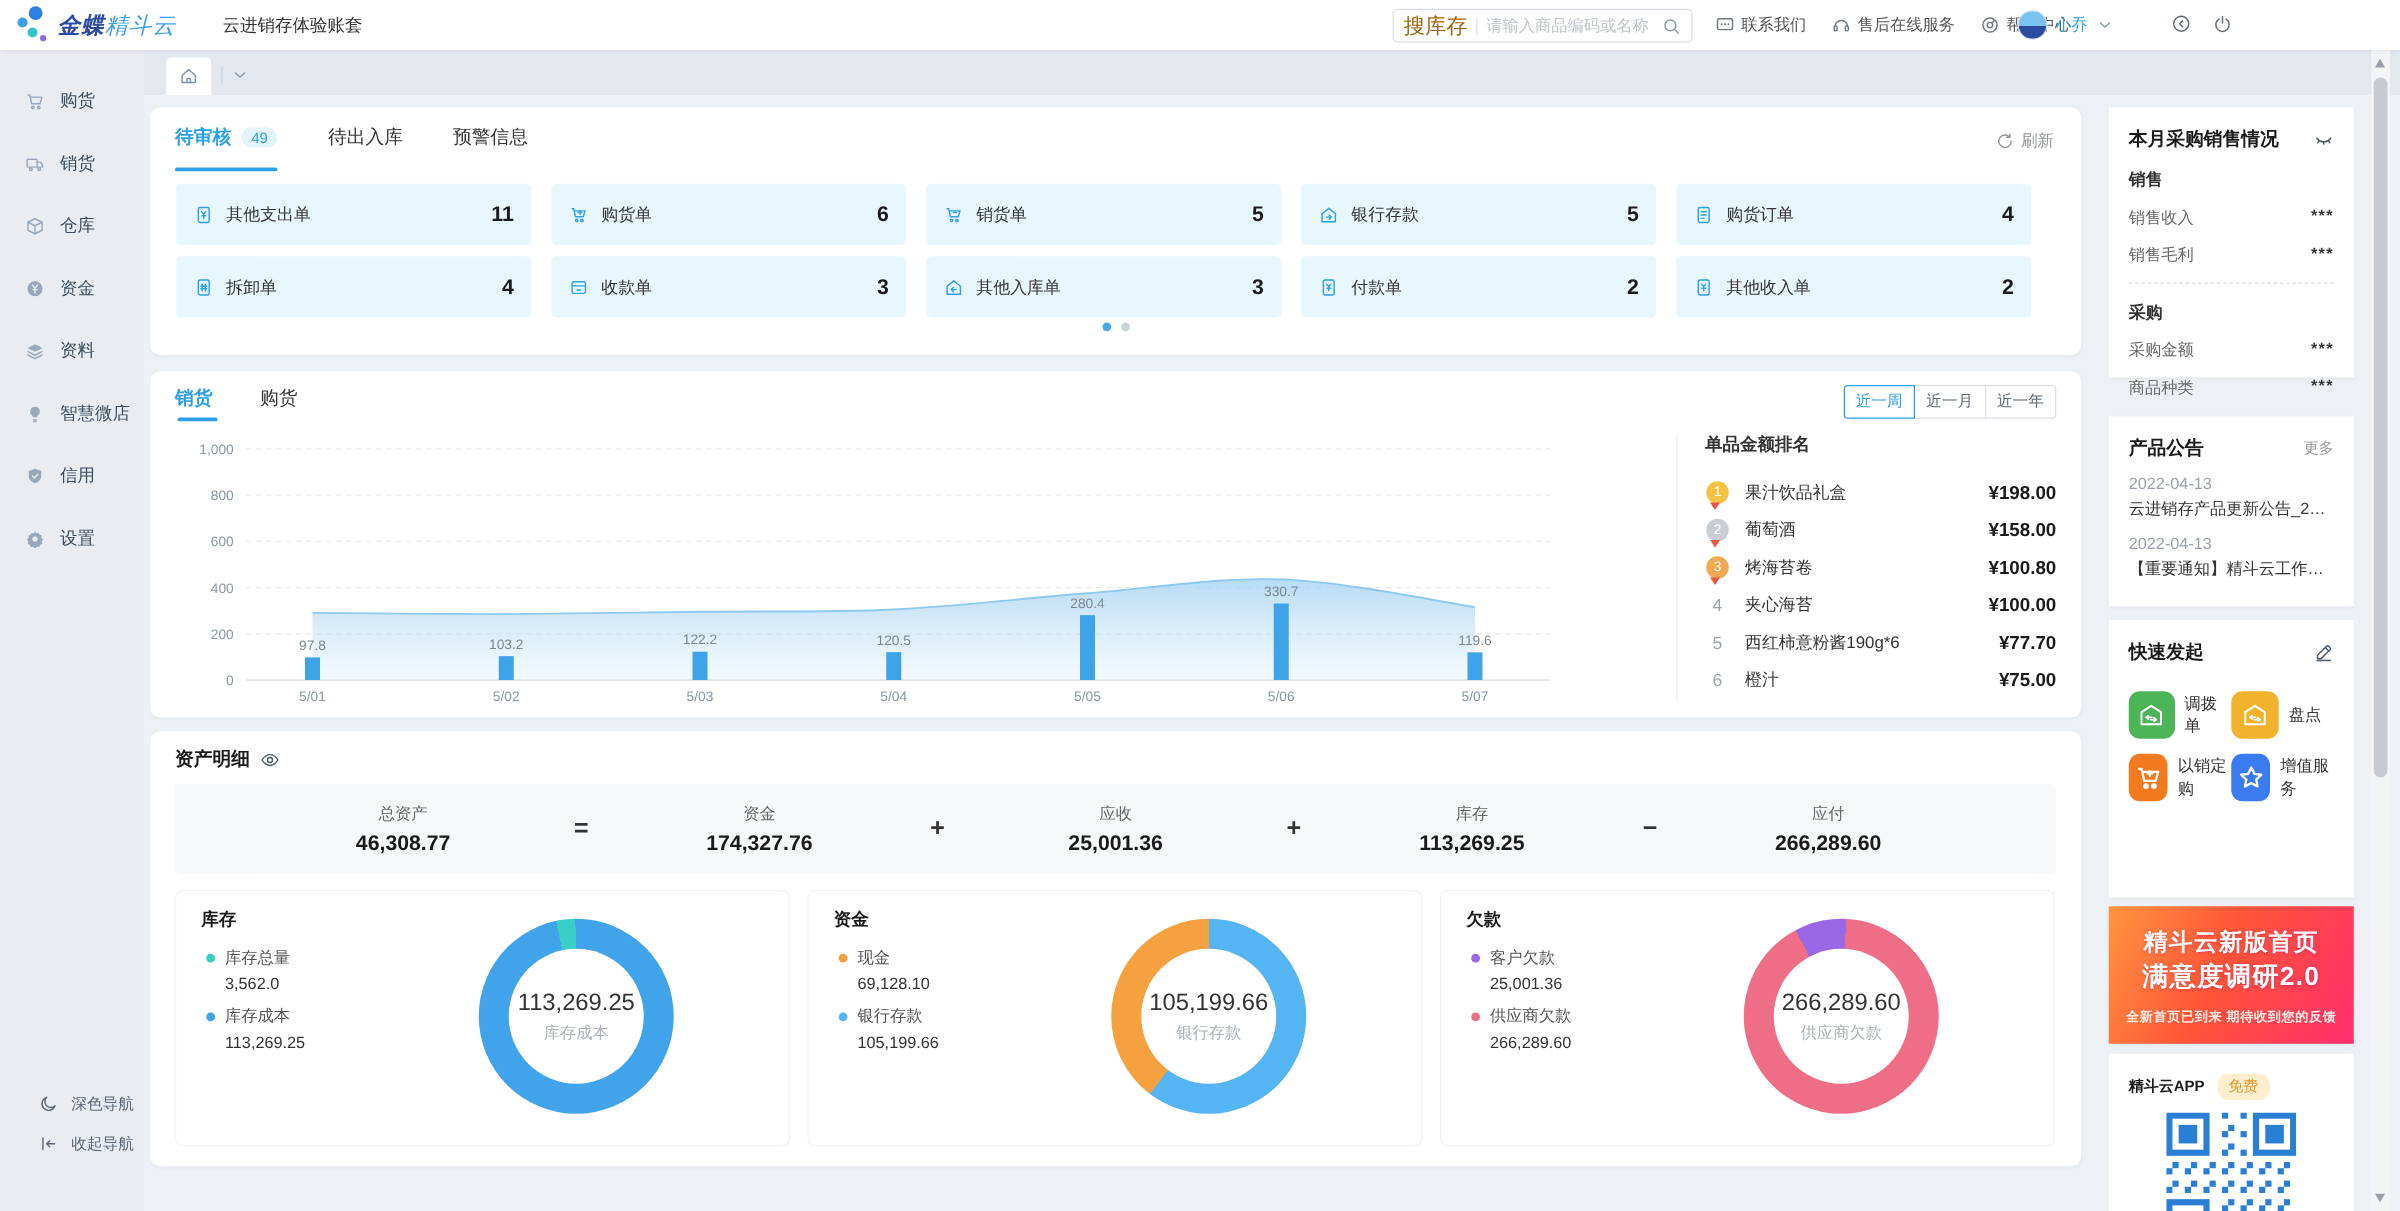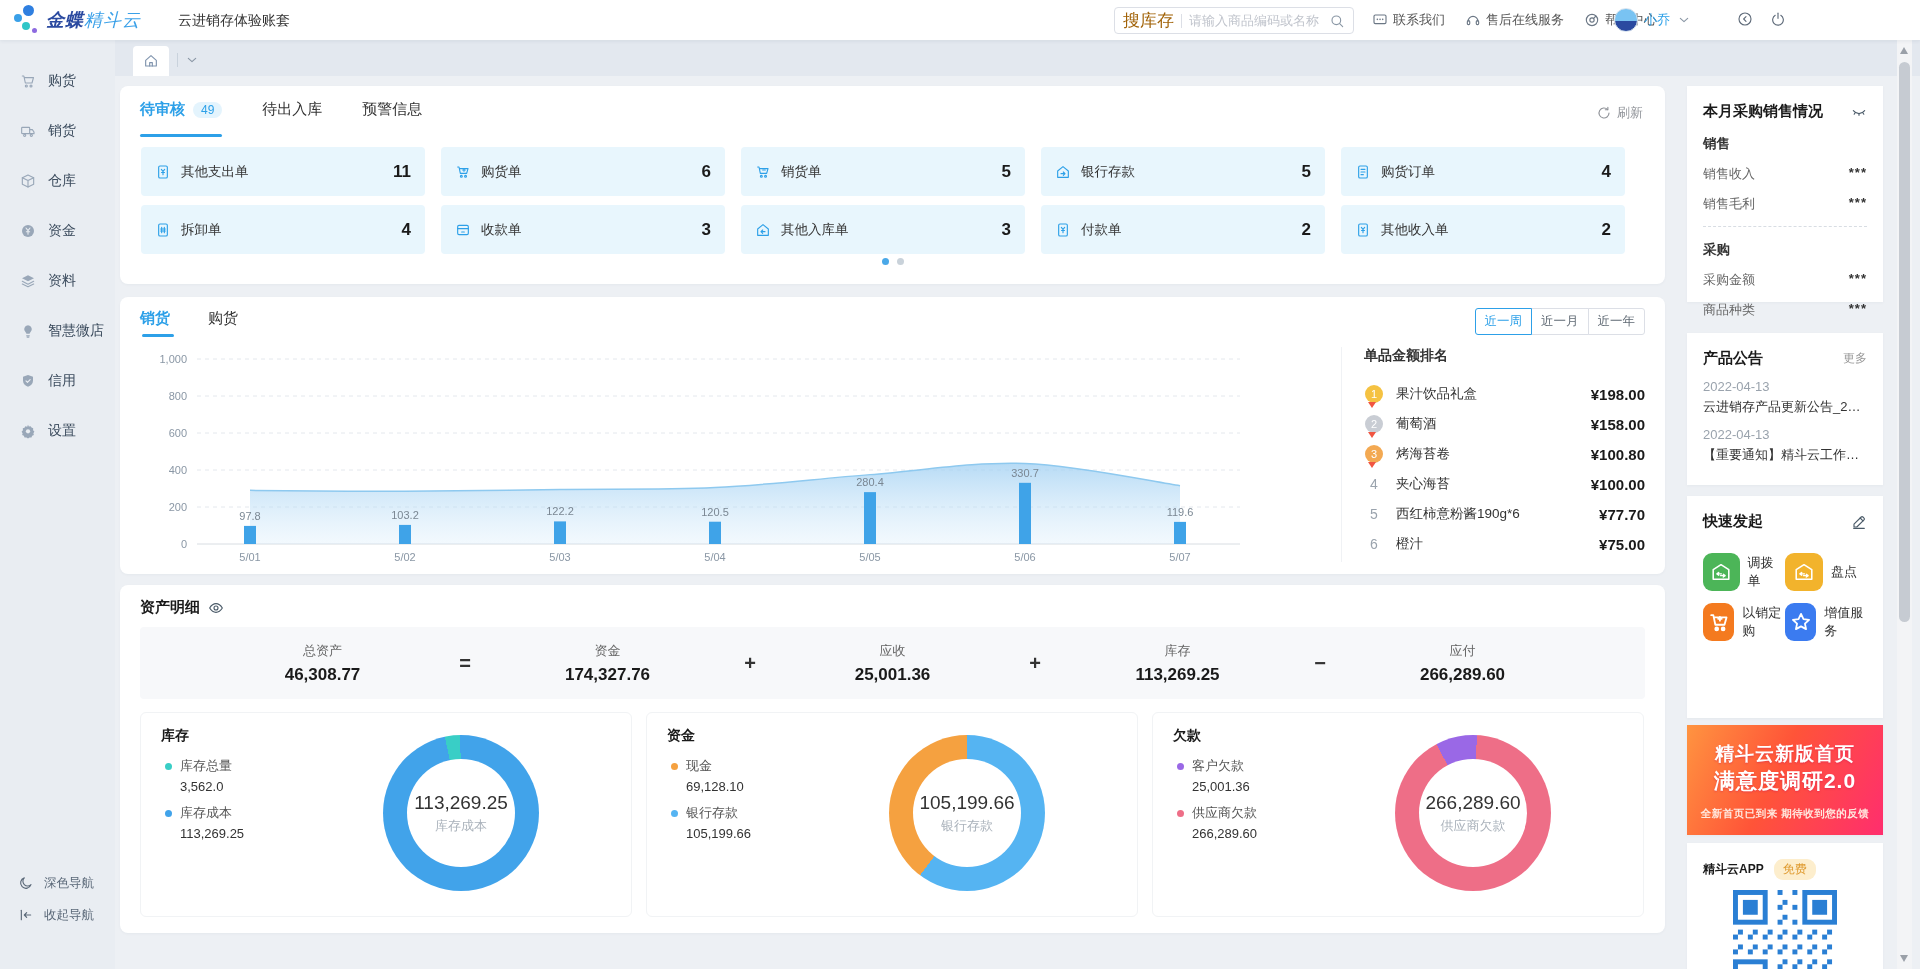--- a/index.html
+++ b/index.html
@@ -37,21 +37,21 @@
             border-radius:4px 4px 0 0;display:flex;align-items:center;justify-content:center;color:#7f93ad;cursor:pointer}
   #strip .caret-btn{position:absolute;left:62px;top:12px;display:flex;align-items:center;gap:6px;color:#8a97a5;cursor:pointer}
   #strip .caret-btn .vline{width:1px;height:14px;background:#c9d2dc}
   
   #side{position:absolute;left:0;top:40px;width:115px;height:929px;background:#e9edf2;z-index:5}
   .side-item{display:flex;align-items:center;gap:12px;height:50px;padding-left:20px;
              color:#3c4c5e;font-size:14px;cursor:pointer}
   .side-item svg{color:#99a7b8}
   #side-list{position:absolute;top:16px;left:0;right:0}
   #side-foot{position:absolute;bottom:38px;left:0;right:0}
-  .side-foot-item{display:flex;align-items:center;gap:10px;height:32px;padding-left:18px;
+  .side-foot-item{display:flex;align-items:center;gap:10px;height:32px;padding-left:31px;
                   color:#5a6878;font-size:12.5px;cursor:pointer}
   .side-foot-item svg{color:#5a6878}
   
   .panel{position:absolute;background:#fff;border-radius:8px;box-shadow:0 1px 3px rgba(30,50,80,.04)}
   #todo-panel{left:120px;top:86px;width:1545px;height:198px}
   #sales-panel{left:120px;top:297px;width:1545px;height:277px}
   #assets-panel{left:120px;top:585px;width:1545px;height:348px}
   
   #todo-tabs{position:absolute;left:20px;top:14px;display:flex;align-items:center;gap:40px}
   .ttab{font-size:15px;color:#333;cursor:pointer;display:flex;align-items:center;gap:8px;padding-bottom:18px;position:relative}

